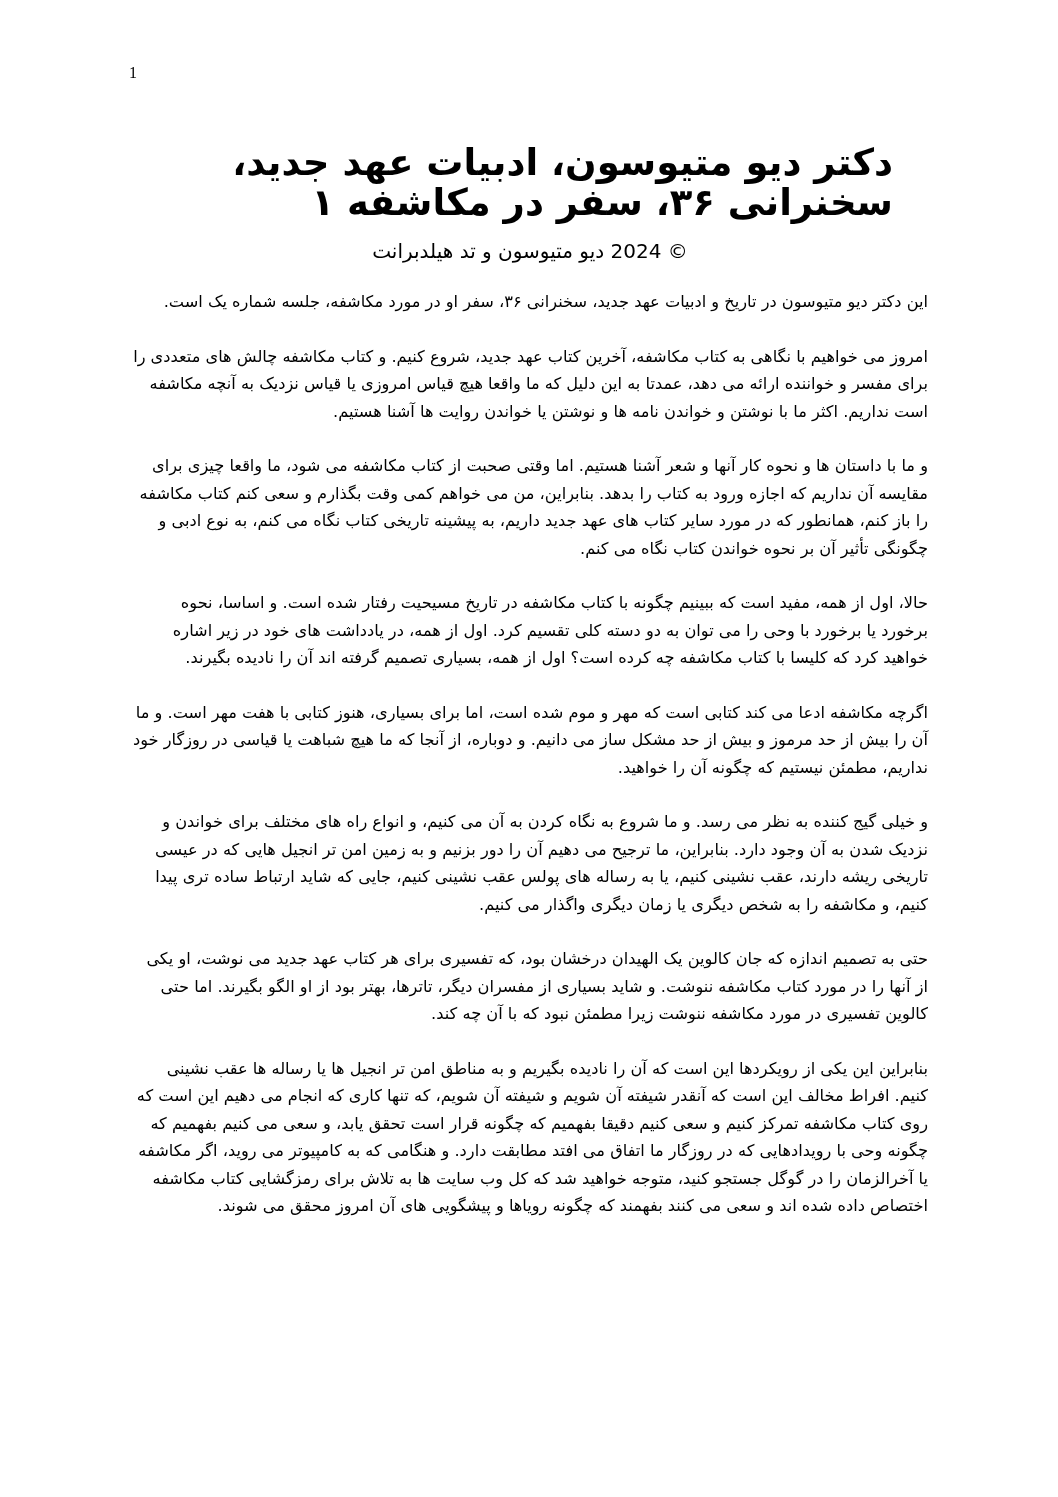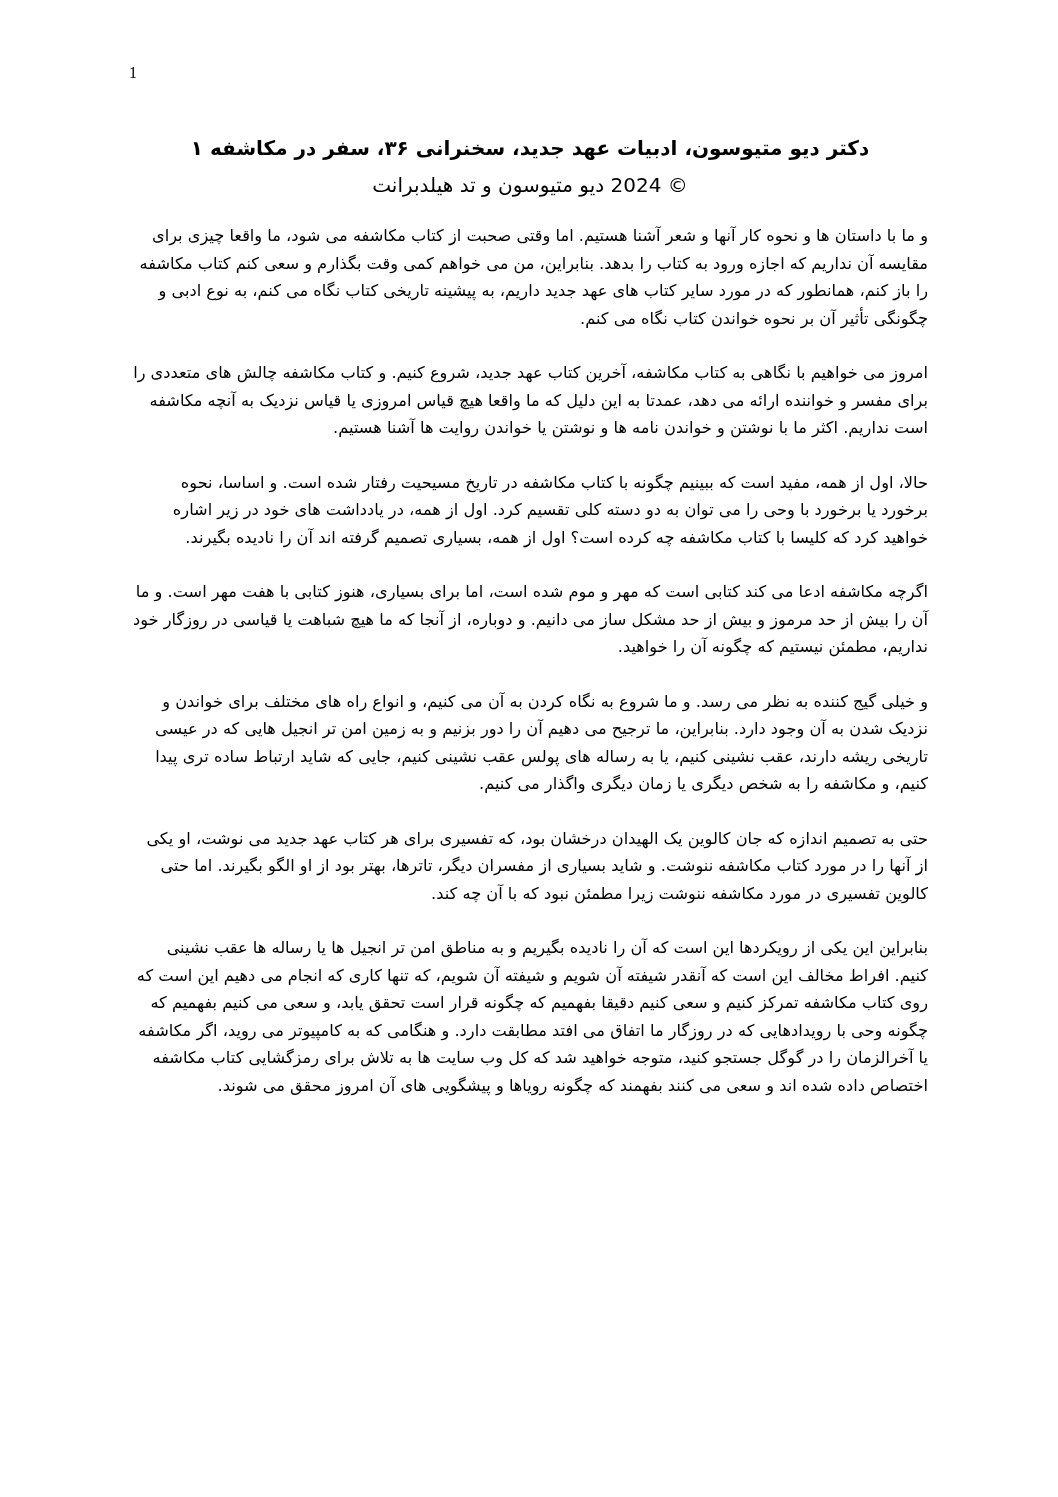--- a/index.html
+++ b/index.html
@@ -24,25 +24,25 @@
       color: #000;
     }
     .doc {
       position: absolute;
       left: 132px;
       top: 128px;
       width: 796px;
       direction: rtl;
     }
     .title {
-      text-align: center;
+      text-align: right;
       font-weight: bold;
-      font-size: 20px;
+      font-size: 37px;
       line-height: 40px;
-      margin: 0;
+      margin: 15px;
       padding: 0 20px;
     }
     .copyright {
       text-align: center;
       font-size: 20px;
       line-height: 26px;
       margin: 4px 0 24px 0;
     }
     .para {
       font-size: 16.2px;
@@ -53,20 +53,21 @@
   </style>
 </head>
 <body>
 
 <div class="page-number">1</div>
 
 <div class="doc">
   <h1 class="title">دکتر دیو متیوسون، ادبیات عهد جدید، سخنرانی ۳۶، سفر در مکاشفه ۱</h1>
   <div class="copyright">© 2024 دیو متیوسون و تد هیلدبرانت</div>
 
+  <p class="para">این دکتر دیو متیوسون در تاریخ و ادبیات عهد جدید، سخنرانی ۳۶، سفر او در مورد مکاشفه، جلسه شماره یک است.</p>
+  <p class="para">امروز می خواهیم با نگاهی به کتاب مکاشفه، آخرین کتاب عهد جدید، شروع کنیم. و کتاب مکاشفه چالش های متعددی را برای مفسر و خواننده ارائه می دهد، عمدتا به این دلیل که ما واقعا هیچ قیاس امروزی یا قیاس نزدیک به آنچه مکاشفه است نداریم. اکثر ما با نوشتن و خواندن نامه ها و نوشتن یا خواندن روایت ها آشنا هستیم.</p>
   <p class="para">و ما با داستان ها و نحوه کار آنها و شعر آشنا هستیم. اما وقتی صحبت از کتاب مکاشفه می شود، ما واقعا چیزی برای مقایسه آن نداریم که اجازه ورود به کتاب را بدهد. بنابراین، من می خواهم کمی وقت بگذارم و سعی کنم کتاب مکاشفه را باز کنم، همانطور که در مورد سایر کتاب های عهد جدید داریم، به پیشینه تاریخی کتاب نگاه می کنم، به نوع ادبی و چگونگی تأثیر آن بر نحوه خواندن کتاب نگاه می کنم.</p>
-  <p class="para">امروز می خواهیم با نگاهی به کتاب مکاشفه، آخرین کتاب عهد جدید، شروع کنیم. و کتاب مکاشفه چالش های متعددی را برای مفسر و خواننده ارائه می دهد، عمدتا به این دلیل که ما واقعا هیچ قیاس امروزی یا قیاس نزدیک به آنچه مکاشفه است نداریم. اکثر ما با نوشتن و خواندن نامه ها و نوشتن یا خواندن روایت ها آشنا هستیم.</p>
   <p class="para">حالا، اول از همه، مفید است که ببینیم چگونه با کتاب مکاشفه در تاریخ مسیحیت رفتار شده است. و اساسا، نحوه برخورد یا برخورد با وحی را می توان به دو دسته کلی تقسیم کرد. اول از همه، در یادداشت های خود در زیر اشاره خواهید کرد که کلیسا با کتاب مکاشفه چه کرده است؟ اول از همه، بسیاری تصمیم گرفته اند آن را نادیده بگیرند.</p>
   <p class="para">اگرچه مکاشفه ادعا می کند کتابی است که مهر و موم شده است، اما برای بسیاری، هنوز کتابی با هفت مهر است. و ما آن را بیش از حد مرموز و بیش از حد مشکل ساز می دانیم. و دوباره، از آنجا که ما هیچ شباهت یا قیاسی در روزگار خود نداریم، مطمئن نیستیم که چگونه آن را خواهید.</p>
   <p class="para">و خیلی گیج کننده به نظر می رسد. و ما شروع به نگاه کردن به آن می کنیم، و انواع راه های مختلف برای خواندن و نزدیک شدن به آن وجود دارد. بنابراین، ما ترجیح می دهیم آن را دور بزنیم و به زمین امن تر انجیل هایی که در عیسی تاریخی ریشه دارند، عقب نشینی کنیم، یا به رساله های پولس عقب نشینی کنیم، جایی که شاید ارتباط ساده تری پیدا کنیم، و مکاشفه را به شخص دیگری یا زمان دیگری واگذار می کنیم.</p>
   <p class="para">حتی به تصمیم اندازه که جان کالوین یک الهیدان درخشان بود، که تفسیری برای هر کتاب عهد جدید می نوشت، او یکی از آنها را در مورد کتاب مکاشفه ننوشت. و شاید بسیاری از مفسران دیگر، تاترها، بهتر بود از او الگو بگیرند. اما حتی کالوین تفسیری در مورد مکاشفه ننوشت زیرا مطمئن نبود که با آن چه کند.</p>
   <p class="para">بنابراین این یکی از رویکردها این است که آن را نادیده بگیریم و به مناطق امن تر انجیل ها یا رساله ها عقب نشینی کنیم. افراط مخالف این است که آنقدر شیفته آن شویم و شیفته آن شویم، که تنها کاری که انجام می دهیم این است که روی کتاب مکاشفه تمرکز کنیم و سعی کنیم دقیقا بفهمیم که چگونه قرار است تحقق یابد، و سعی می کنیم بفهمیم که چگونه وحی با رویدادهایی که در روزگار ما اتفاق می افتد مطابقت دارد. و هنگامی که به کامپیوتر می روید، اگر مکاشفه یا آخرالزمان را در گوگل جستجو کنید، متوجه خواهید شد که کل وب سایت ها به تلاش برای رمزگشایی کتاب مکاشفه اختصاص داده شده اند و سعی می کنند بفهمند که چگونه رویاها و پیشگویی های آن امروز محقق می شوند.</p>
 </div>
 
 </body></html>

